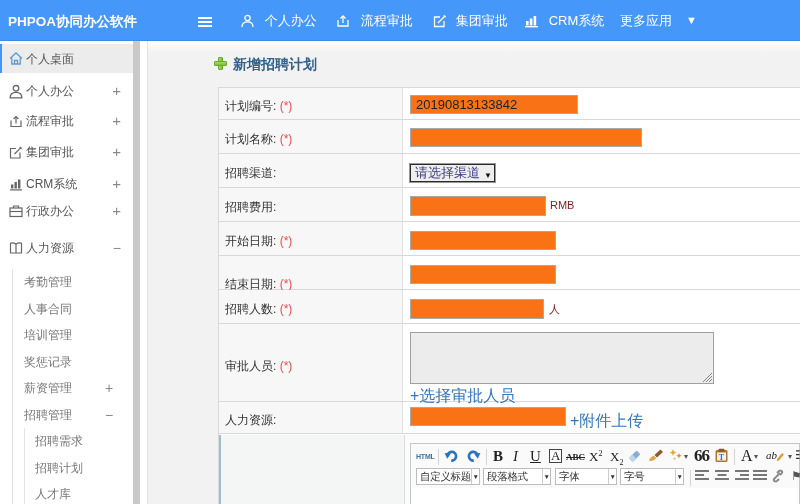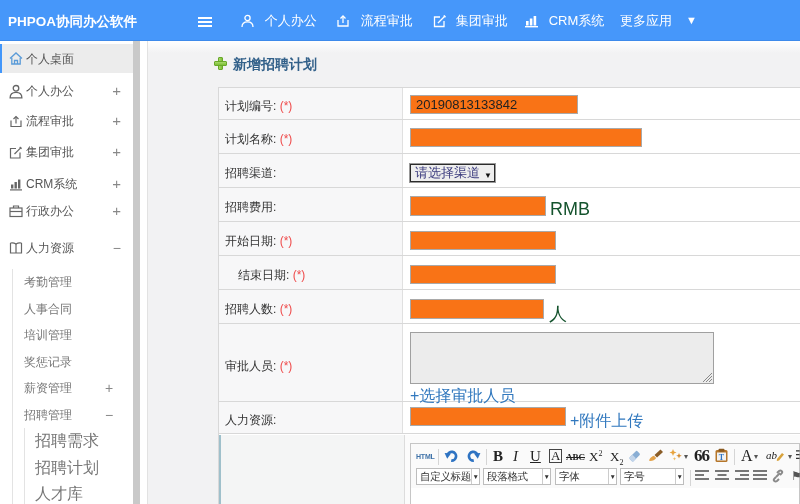--- a/index.html
+++ b/index.html
@@ -14,41 +14,41 @@
 
 
 #side { position:absolute; left:0; top:41px; width:147px; height:463px; background:#fff; }
 #sbar { position:absolute; left:133px; top:41px; width:7px; height:463px; background:#c9c9c9; }
 .active-item { position:absolute; left:0; top:3px; width:133px; height:29px; background:#ececec; border-left:2px solid #4296fa; }
 .m1 { position:absolute; left:0; width:133px; height:30px; line-height:30px; font-size:12px; color:#555; }
 .m1 .txt { position:absolute; left:26px; }
 .m1 .pm { position:absolute; right:12px; color:#888; font-size:15px; font-weight:400; }
 .m1 svg { position:absolute; left:9px; top:8px; }
 .m2 { position:absolute; left:24px; height:26px; line-height:26px; font-size:12px; color:#777; }
-.m3 { position:absolute; left:35px; height:26px; line-height:26px; font-size:16px; color:#777; }
+.m3 { position:absolute; left:35px; height:26px; line-height:26px; font-size:12px; color:#777; }
 .m2 .pm2 { position:absolute; left:81px; color:#888; font-size:14px; }
 .tree1 { position:absolute; left:12px; width:1px; background:#e3e3e3; }
 .tree2 { position:absolute; left:24px; width:1px; background:#e3e3e3; }
 
 
 #content { position:absolute; left:147px; top:41px; width:653px; height:463px; background:#f2f2f3; border-left:1px solid #e2e2e2; }
 #content .topgrad { position:absolute; left:0; top:0; width:100%; height:12px; background:linear-gradient(#ffffff, rgba(255,255,255,0)); }
 #ttl { position:absolute; left:233px; top:56px; font-size:14px; font-weight:bold; color:#33618a; }
 #plus { position:absolute; left:214px; top:57px; width:13px; height:13px; }
 #plus .pv { position:absolute; left:4px; top:0; width:5px; height:13px; background:linear-gradient(90deg,#a8d96a,#7cbf35); border:1px solid #69a82a; border-radius:1px; }
 #plus .ph { position:absolute; left:0; top:4px; width:13px; height:5px; background:linear-gradient(#a8d96a,#7cbf35); border:1px solid #69a82a; border-radius:1px; }
 
 
 #tbl { position:absolute; left:218px; top:87px; width:582px; height:417px; border-left:1px solid #d8d8d8; border-top:1px solid #d8d8d8; background:#fff; }
 .trow { position:absolute; left:0; width:582px; border-bottom:1px solid #d8d8d8; }
 .lcell { position:absolute; left:0; top:0; bottom:0; width:184px; background:#f7f7f8; border-right:1px solid #e0e0e0; }
 .lbl { position:absolute; left:6px; font-size:12px; color:#333; white-space:nowrap; }
 .lbl .req { color:#ef4b4b; }
 .inp { position:absolute; background:#f97316; border:1px solid #a9a9a9; }
-.after { position:absolute; font-size:18px; color:#14532d; }
+.after { position:absolute; font-size:11px; color:#7f1d1d; }
 a.lnk { font-size:16px; color:#3178be; text-decoration:none; }
 
 
 #sel { position:absolute; left:191px; top:10px; width:85px; height:18px; background:#eee; border:1px solid #2b2b2b; outline:1px solid #999; font-size:13px; color:#3b3b7e; line-height:16px; padding-left:4px; }
 #sel .ar { position:absolute; right:2px; top:3px; font-size:8px; color:#111; }
 
 
 #ta { position:absolute; left:191px; top:8px; width:304px; height:52px; background:#ececec; border:1px solid #a0a0a0; }
 #ta .rz { position:absolute; right:1px; bottom:1px; width:9px; height:9px; background:
   linear-gradient(135deg, transparent 45%, #888 45%, #888 52%, transparent 52%, transparent 63%, #888 63%, #888 70%, transparent 70%, transparent 81%, #888 81%, #888 88%, transparent 88%); }
@@ -244,21 +244,21 @@
     <div class="inp" style="left:191px; top:8px; width:136px; height:20px;"></div>
     <div class="after" style="left:331px; top:11px;">RMB</div>
   </div>
   <div class="trow" style="top:134px; height:34px;">
       <div class="lcell"></div>
     <div class="lbl" style="top:11px;">开始日期: <span class="req">(*)</span></div>
     <div class="inp" style="left:191px; top:9px; width:146px; height:19px;"></div>
   </div>
   <div class="trow" style="top:168px; height:34px;">
       <div class="lcell"></div>
-    <div class="lbl" style="top:11px;margin-left:13px;">结束日期: <span class="req">(*)</span></div>
+    <div class="lbl" style="top:20px;">结束日期: <span class="req">(*)</span></div>
     <div class="inp" style="left:191px; top:9px; width:146px; height:19px;"></div>
   </div>
   <div class="trow" style="top:202px; height:34px;">
       <div class="lcell"></div>
     <div class="lbl" style="top:11px;">招聘人数: <span class="req">(*)</span></div>
     <div class="inp" style="left:191px; top:9px; width:134px; height:20px;"></div>
     <div class="after" style="left:330px; top:12px;">人</div>
   </div>
   <div class="trow" style="top:236px; height:78px;">
       <div class="lcell"></div>

